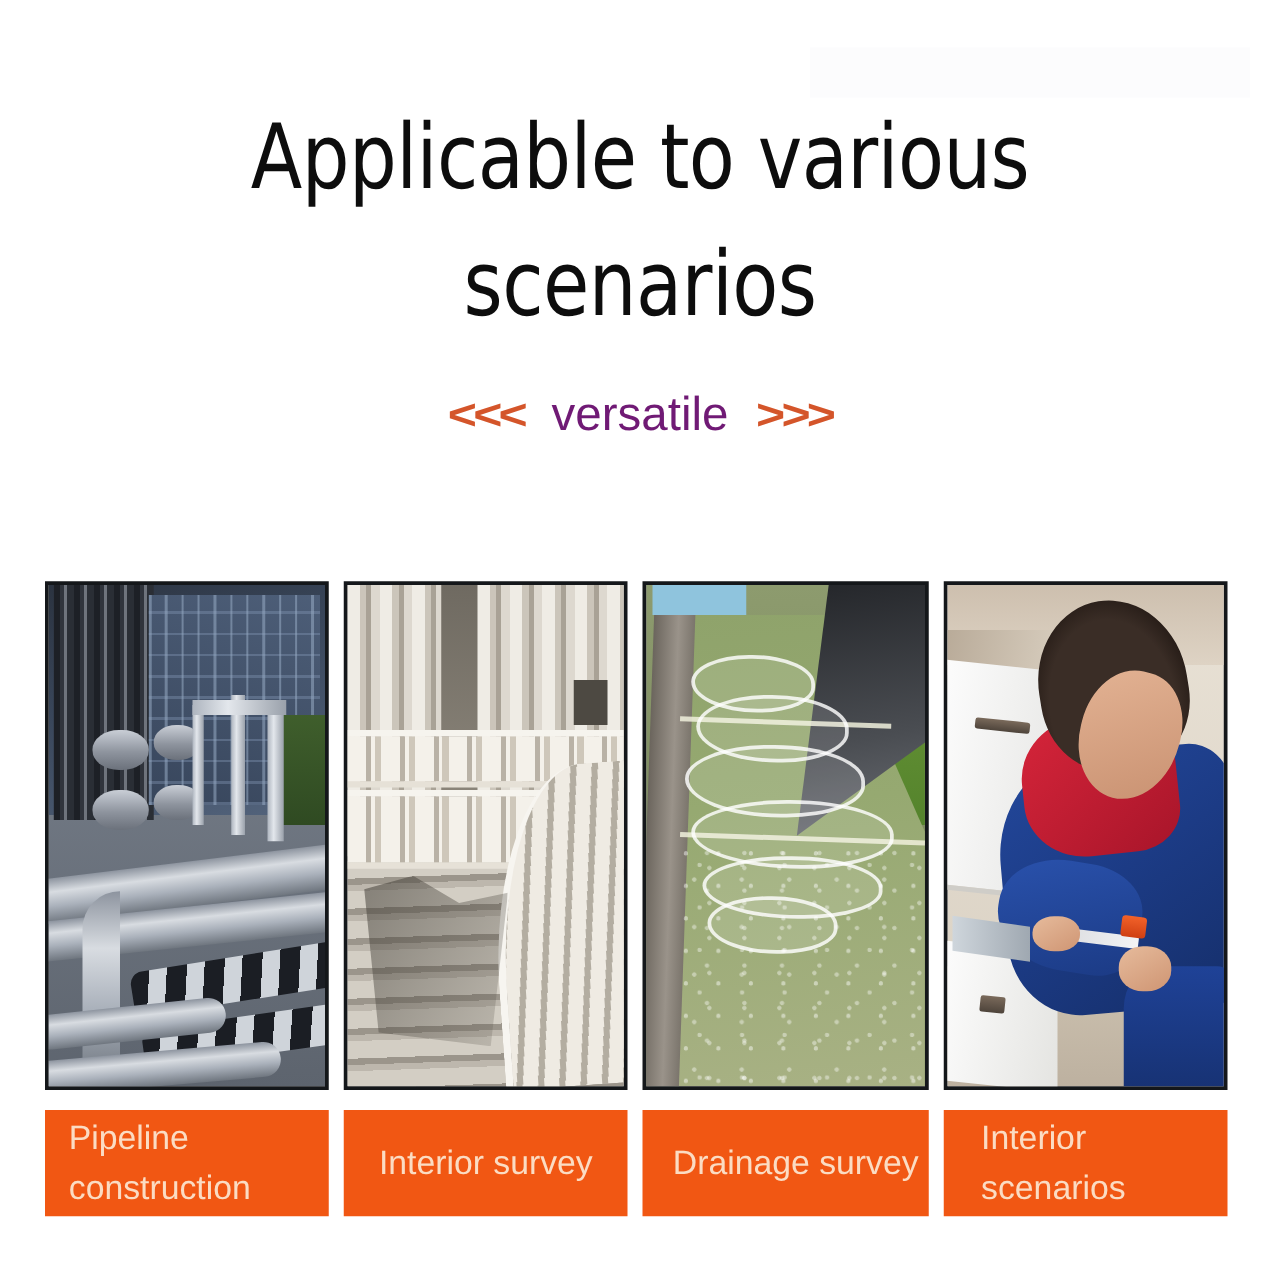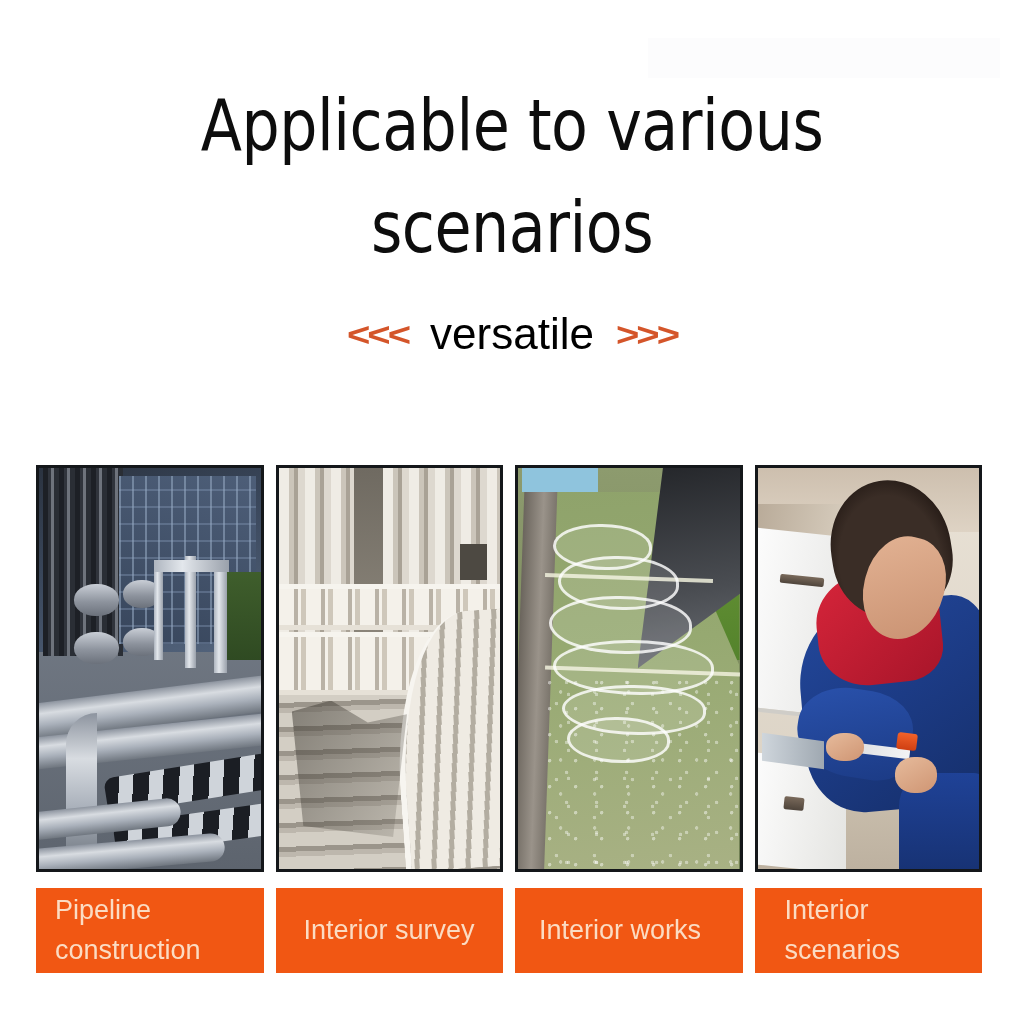--- a/index.html
+++ b/index.html
@@ -63,23 +63,23 @@
   .chev {
     color: #d4552a;
     font-size: 40px;
     line-height: 1;
     font-weight: 700;
     letter-spacing: -3px;
     font-family: "Liberation Sans", "DejaVu Sans", sans-serif;
     transform: scaleY(0.85);
   }
   .subtitle-text {
-    font-size: 44px;
+    font-size: 38px;
     line-height: 1;
-    color: #000000;
+    color: #701a75;
     font-weight: 400;
     font-family: "Liberation Sans", "DejaVu Sans", sans-serif;
   }
 
   
   .cards {
     position: absolute;
     left: 36px;
     top: 465px;
     width: 946px;
@@ -443,21 +443,21 @@
           <div class="seam" style="left:12%;top:50%;width:88%;transform:rotate(2deg);"></div>
           <div class="foam" style="left:16%;top:14%;width:42%;height:10%;"></div>
           <div class="foam" style="left:18%;top:22%;width:52%;height:12%;"></div>
           <div class="foam" style="left:14%;top:32%;width:62%;height:13%;"></div>
           <div class="foam" style="left:16%;top:43%;width:70%;height:12%;"></div>
           <div class="foam" style="left:20%;top:54%;width:62%;height:11%;"></div>
           <div class="foam" style="left:22%;top:62%;width:44%;height:10%;"></div>
         </div>
       </div>
       <div class="caption shift3">
-        <span class="caption-line">Interior works</span>
+        <span class="caption-line">Drainage survey</span>
       </div>
     </div>
 
     <div class="card">
       <div class="photo p4">
         <div class="photo-inner">
           <div class="wallT"></div>
           <div class="floor"></div>
           <div class="cabinetTop"></div>
           <div class="cabinet"></div>

